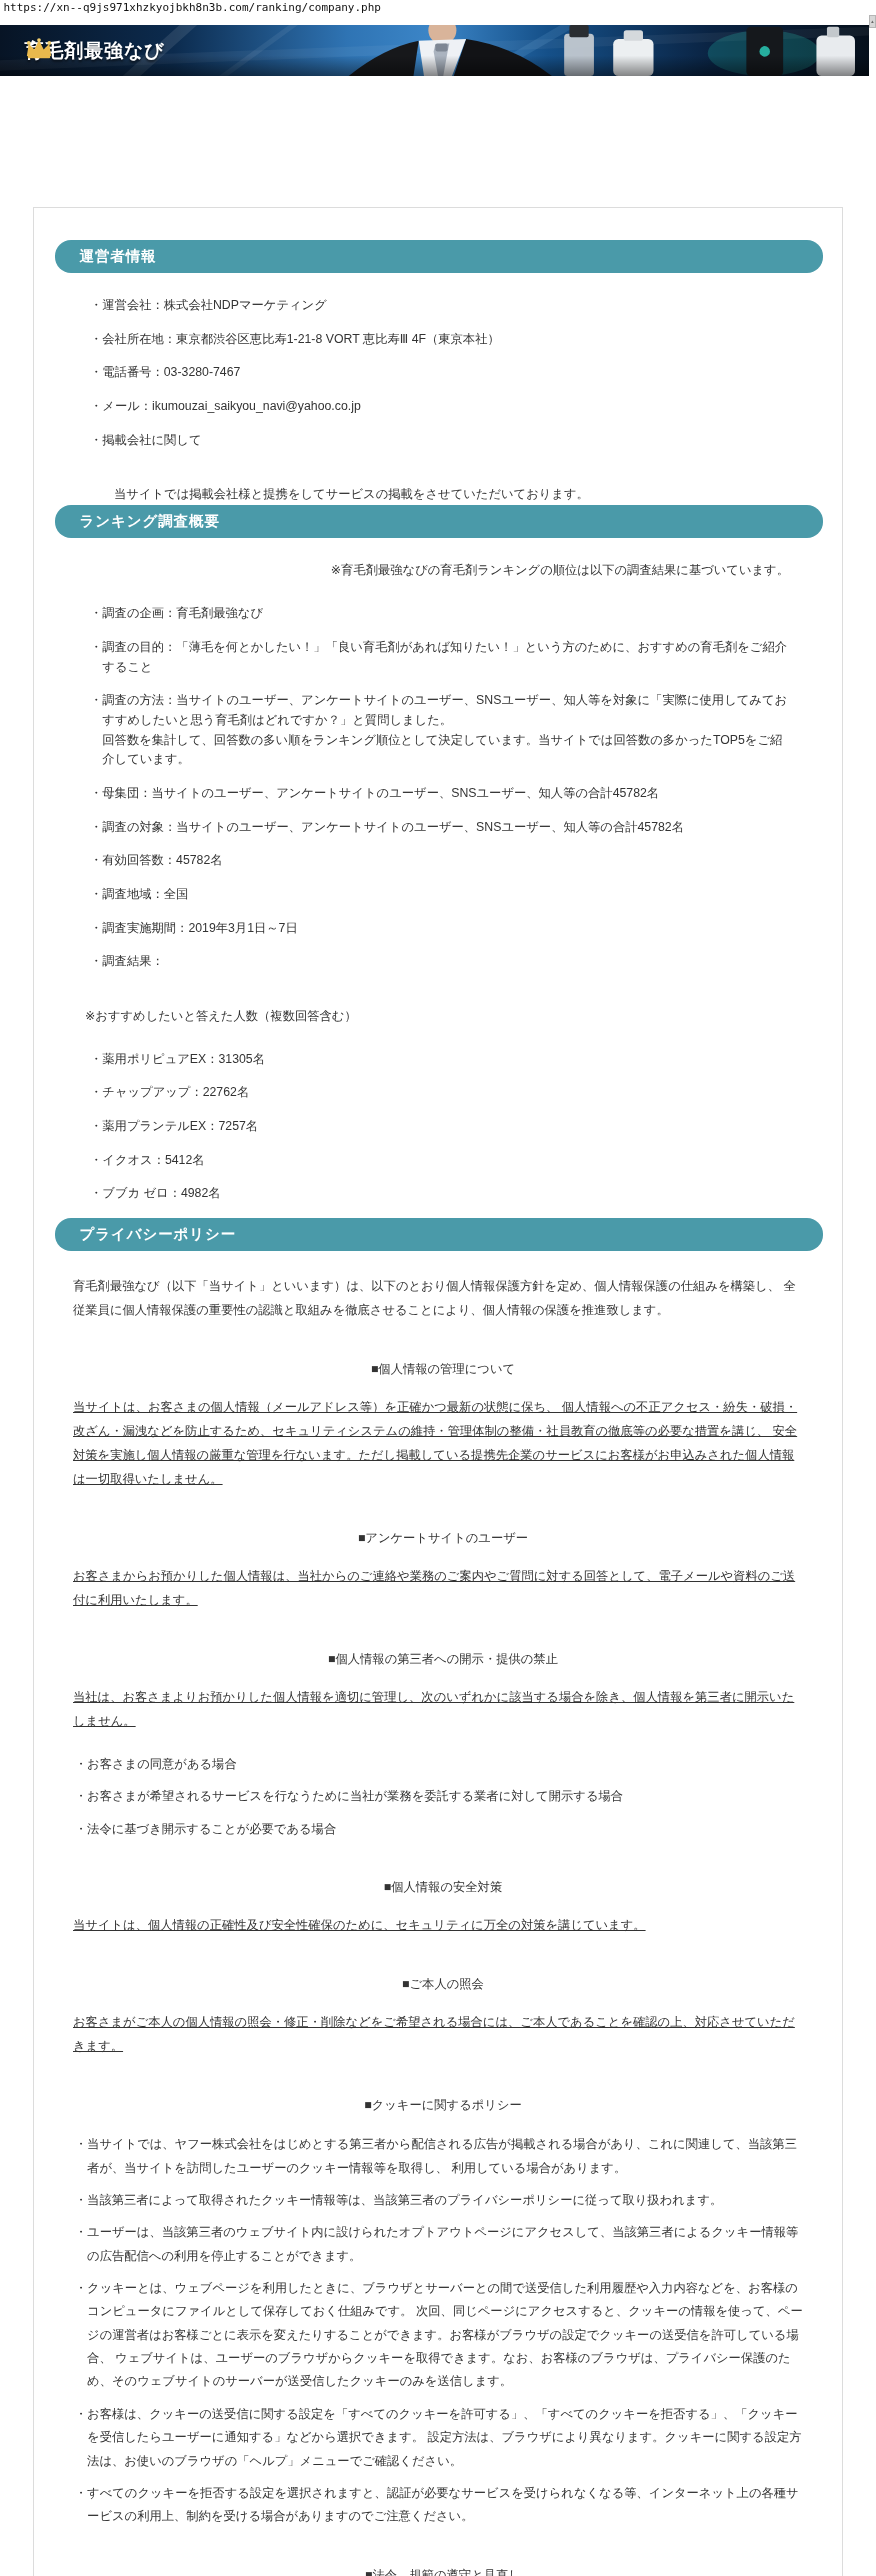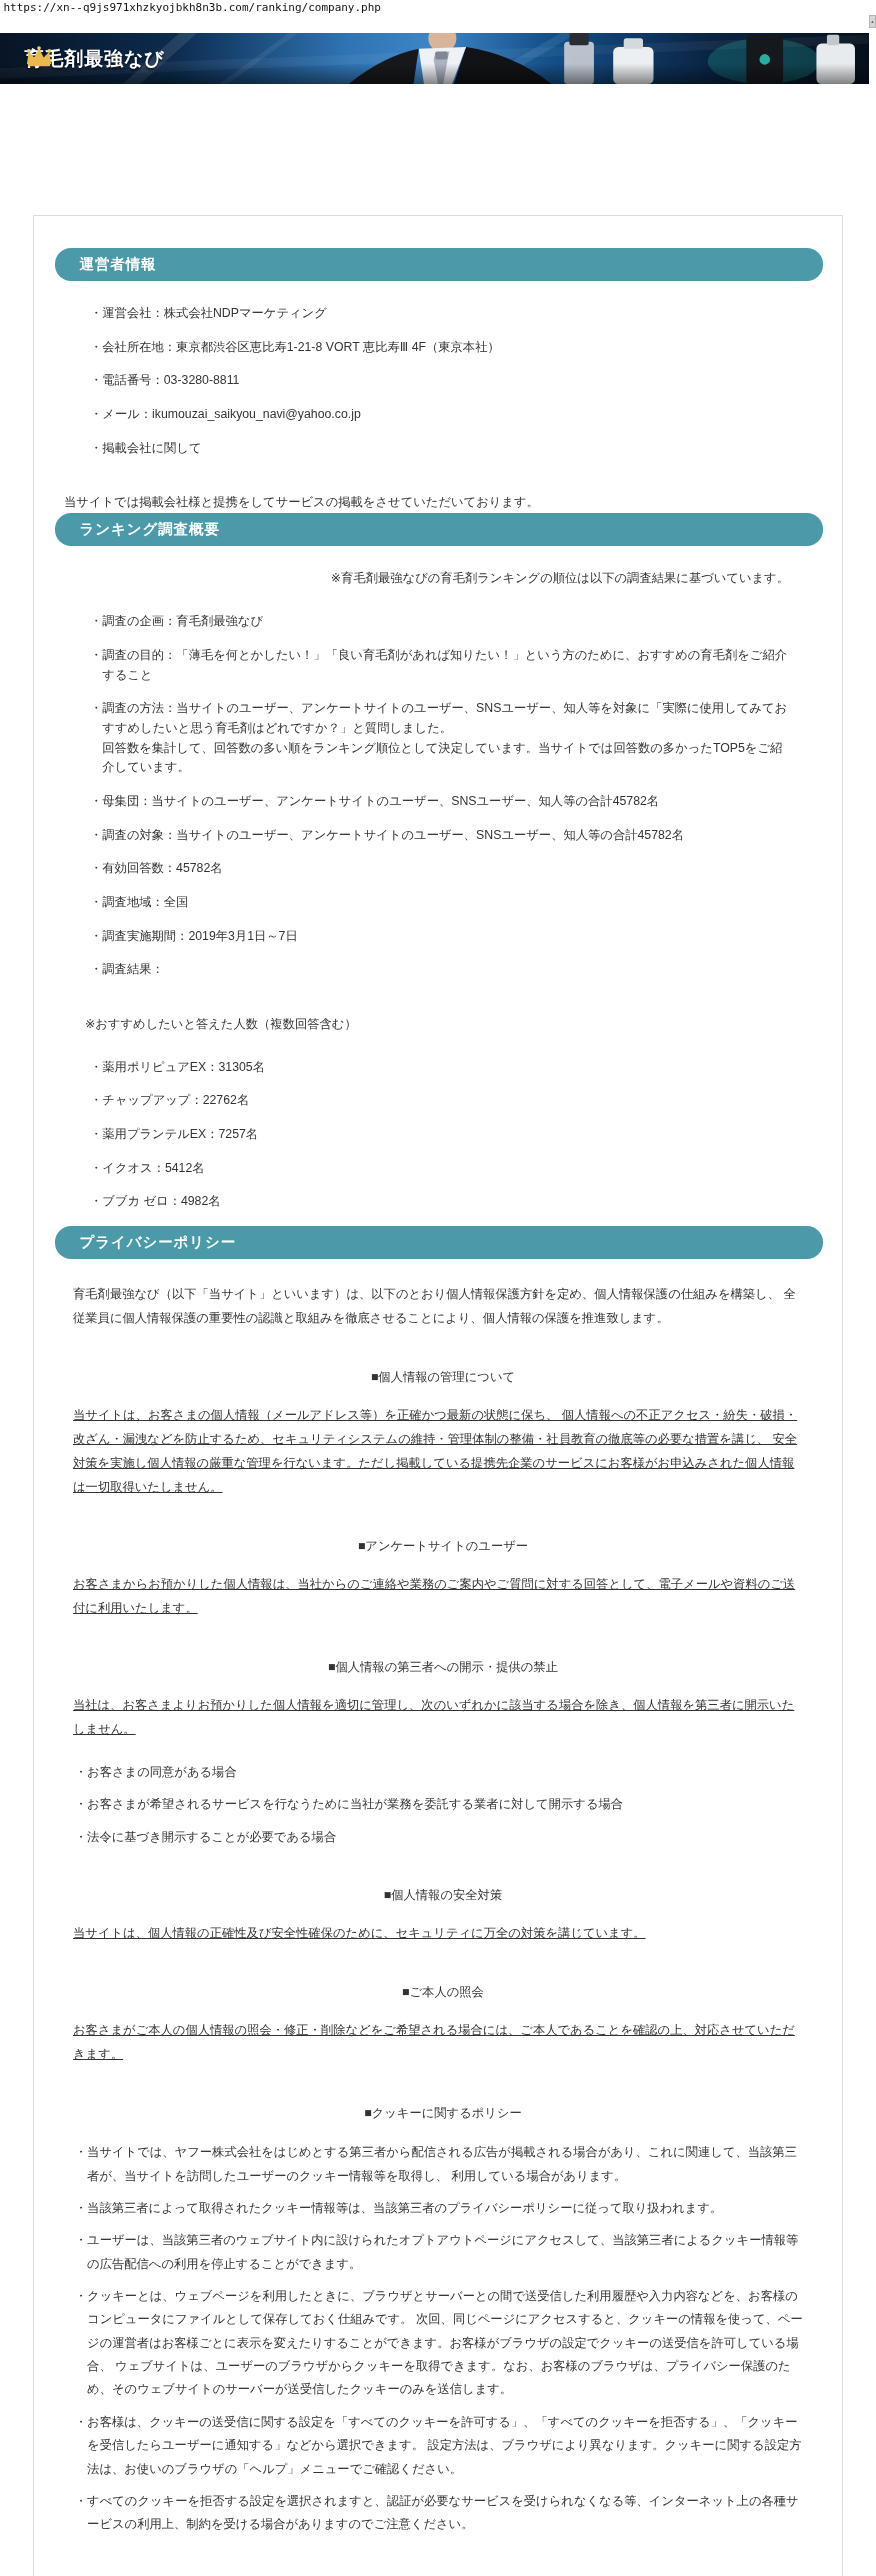--- a/index.html
+++ b/index.html
@@ -15,21 +15,21 @@
     width:876px;
     background:#ffffff;
     color:#333;
     font-family:"Liberation Sans","DejaVu Sans",sans-serif;
     font-size:12.3px;
     position:relative;
     overflow-x:hidden;
   }
   
   .url-bar{
-    height:33px;
+    height:25px;
     padding:0.9px 3.5px 0 3.5px;
     font-family:"DejaVu Sans Mono","Liberation Mono",monospace;
     font-size:11px;
     color:#111;
     white-space:nowrap;
   }
   
   .scroll-up{
     position:absolute; top:15px; right:0;
     width:7px; height:13px;
@@ -78,21 +78,21 @@
   section > .sec-h:first-child{margin-top:0;}
   ul{list-style:none;margin:0;padding:0;}
   .bullet-item{
     padding-left:1em;
     text-indent:-1em;
     line-height:1.6;
     margin:14px 0;
     white-space:pre-line;
   }
   .info-list{margin:23px 53px 0 56px;}
-  .para{margin:33px 53px 0 30px; line-height:1.8;}
+  .para{margin:33px 53px 0 80px; line-height:1.8;}
   .note{margin:23px 53px 21px 51px; line-height:1.6;text-align:right;}
   .result-note{margin:35px 53px 21px 51px; line-height:1.6;}
   
   .privacy-intro{margin:24.5px 37px 0 39px; line-height:1.95;}
   .policy-block{margin:0 37px 0 39px;}
   .policy-heading{
     font-size:12.3px; font-weight:normal; color:#333;
     margin:37px 0 0 8px; line-height:1.5;text-align:center;
   }
   .policy-para{margin:17.5px 0 0 0; line-height:1.95;text-decoration:underline;}
@@ -163,21 +163,21 @@
   </div>
 </header>
 
 <main class="card">
 
   <section>
     <h2 class="sec-h">運営者情報</h2>
     <ul class="info-list" id="operator-list">
         <li class="bullet-item">・運営会社：株式会社NDPマーケティング</li>
         <li class="bullet-item">・会社所在地：東京都渋谷区恵比寿1-21-8 VORT 恵比寿Ⅲ 4F（東京本社）</li>
-        <li class="bullet-item">・電話番号：03-3280-8811</li>
+        <li class="bullet-item">・電話番号：03-3280-7467</li>
         <li class="bullet-item">・メール：ikumouzai_saikyou_navi@yahoo.co.jp</li>
         <li class="bullet-item">・掲載会社に関して</li>
       </ul>
     <p class="para">当サイトでは掲載会社様と提携をしてサービスの掲載をさせていただいております。</p>
   </section>
 
   <section>
     <h2 class="sec-h">ランキング調査概要</h2>
     <p class="note">※育毛剤最強なびの育毛剤ランキングの順位は以下の調査結果に基づいています。</p>
     <ul class="info-list" id="survey-list">

